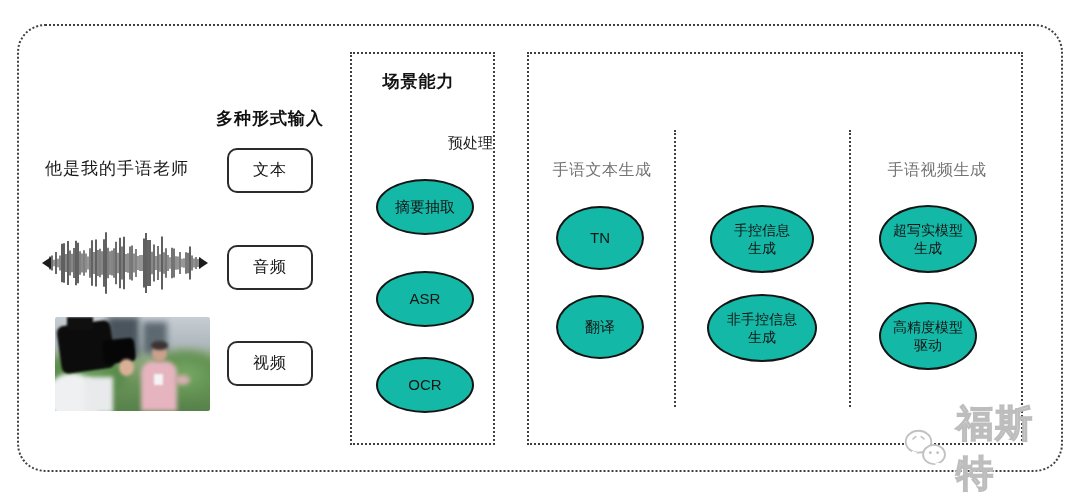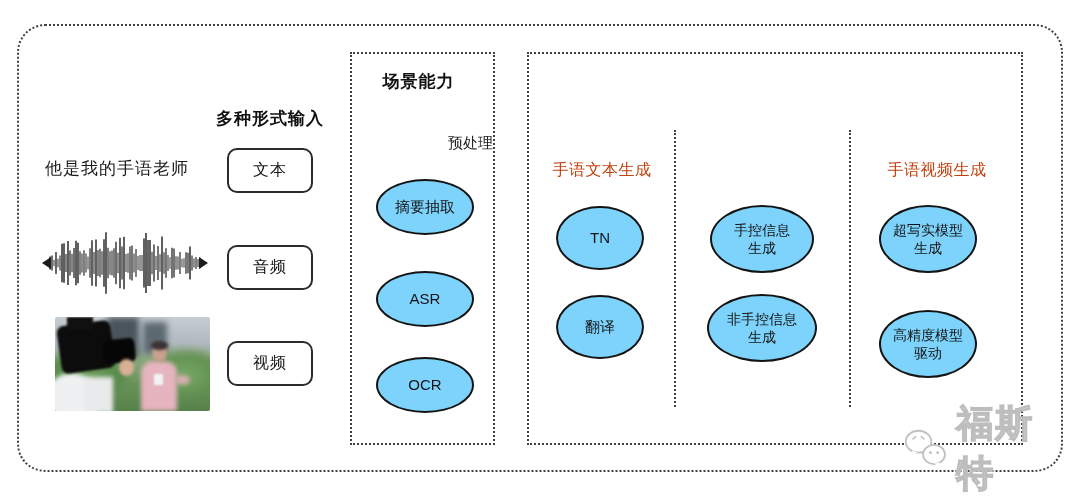--- a/index.html
+++ b/index.html
@@ -25,26 +25,26 @@
   
   .input-header{font-size:17px;font-weight:bold;color:#111;letter-spacing:1px;}
   .sample-text{font-size:17px;color:#1a1a1a;letter-spacing:1px;}
   .type-box{
     width:86px;height:45px;border:2px solid #2b2b2b;border-radius:10px;box-sizing:border-box;
     display:flex;align-items:center;justify-content:center;font-size:16px;color:#141414;
     background:#fff;letter-spacing:1px;
   }
   
   .node{
-    border:2.5px solid #141414;border-radius:50%;box-sizing:border-box;background:#7dd3fc;
+    border:2.5px solid #141414;border-radius:50%;box-sizing:border-box;background:#14b8a6;
     display:flex;align-items:center;justify-content:center;text-align:center;
     font-size:15px;line-height:1.3;color:#141414;white-space:pre-line;
   }
   .node.small-text{font-size:14px;}
-  .col-header{position:absolute;text-align:center;font-size:16px;color:#c2410c;letter-spacing:0.5px;font-family:Liberation Serif, serif;}
+  .col-header{position:absolute;text-align:center;font-size:16px;color:#737373;letter-spacing:0.5px;font-family:Liberation Serif, serif;}
   .v-divider{border-left:2px dotted #3f3f3f;width:0;}
   
   .photo{left:55px;top:317px;width:155px;height:94px;overflow:hidden;border-radius:2px;
     background:linear-gradient(180deg,#c6cdd3 0%,#b0b9bf 28%,#8ba87b 46%,#689258 72%,#56814a 100%);}
   .photo > div{position:absolute;}
   .ph-building1{left:52px;top:0;width:32px;height:40px;background:#49545c;filter:blur(3px);}
   .ph-building2{left:88px;top:5px;width:24px;height:32px;background:#5d6971;filter:blur(3px);}
   .ph-bush-l{left:-12px;top:36px;width:84px;height:44px;background:radial-gradient(#6ea25d,#4c7a3f);border-radius:50%;filter:blur(4px);}
   .ph-bush-r{left:96px;top:34px;width:70px;height:48px;background:radial-gradient(#79aa66,#517f43);border-radius:50%;filter:blur(4px);}
   .ph-rep-body{left:86px;top:44px;width:36px;height:50px;background:#e5b4bf;border-radius:12px 12px 0 0;filter:blur(2px);}
@@ -199,21 +199,21 @@
     <div class="node abs" style="left:27px;top:241px;width:88px;height:64px;">翻译</div>
 
     <div class="node small-text abs" style="left:181px;top:151px;width:104px;height:68px;">手控信息
 生成</div>
     <div class="node small-text abs" style="left:178px;top:240px;width:110px;height:68px;">非手控信息
 生成</div>
 
     <div class="col-header" style="left:320px;width:176px;top:106px;">手语视频生成</div>
     <div class="node small-text abs" style="left:350px;top:151px;width:98px;height:68px;">超写实模型
 生成</div>
-    <div class="node small-text abs" style="left:350px;top:256px;width:98px;height:68px;">高精度模型
+    <div class="node small-text abs" style="left:350px;top:248px;width:98px;height:68px;">高精度模型
 驱动</div>
   </div>
 
   <div class="abs watermark">
     <svg width="54" height="48" viewBox="0 0 54 48">
       <g fill="#ffffff" stroke="#c2c2c2" stroke-width="2">
         <ellipse cx="17" cy="16" rx="14" ry="12"></ellipse>
         <path d="M10 26 L8 32 L16 28 Z" stroke="none" fill="#ffffff"></path>
         <ellipse cx="34" cy="30" rx="12" ry="10.5"></ellipse>
         <path d="M40 39 L43 45 L34 40 Z" stroke="none" fill="#ffffff"></path>

